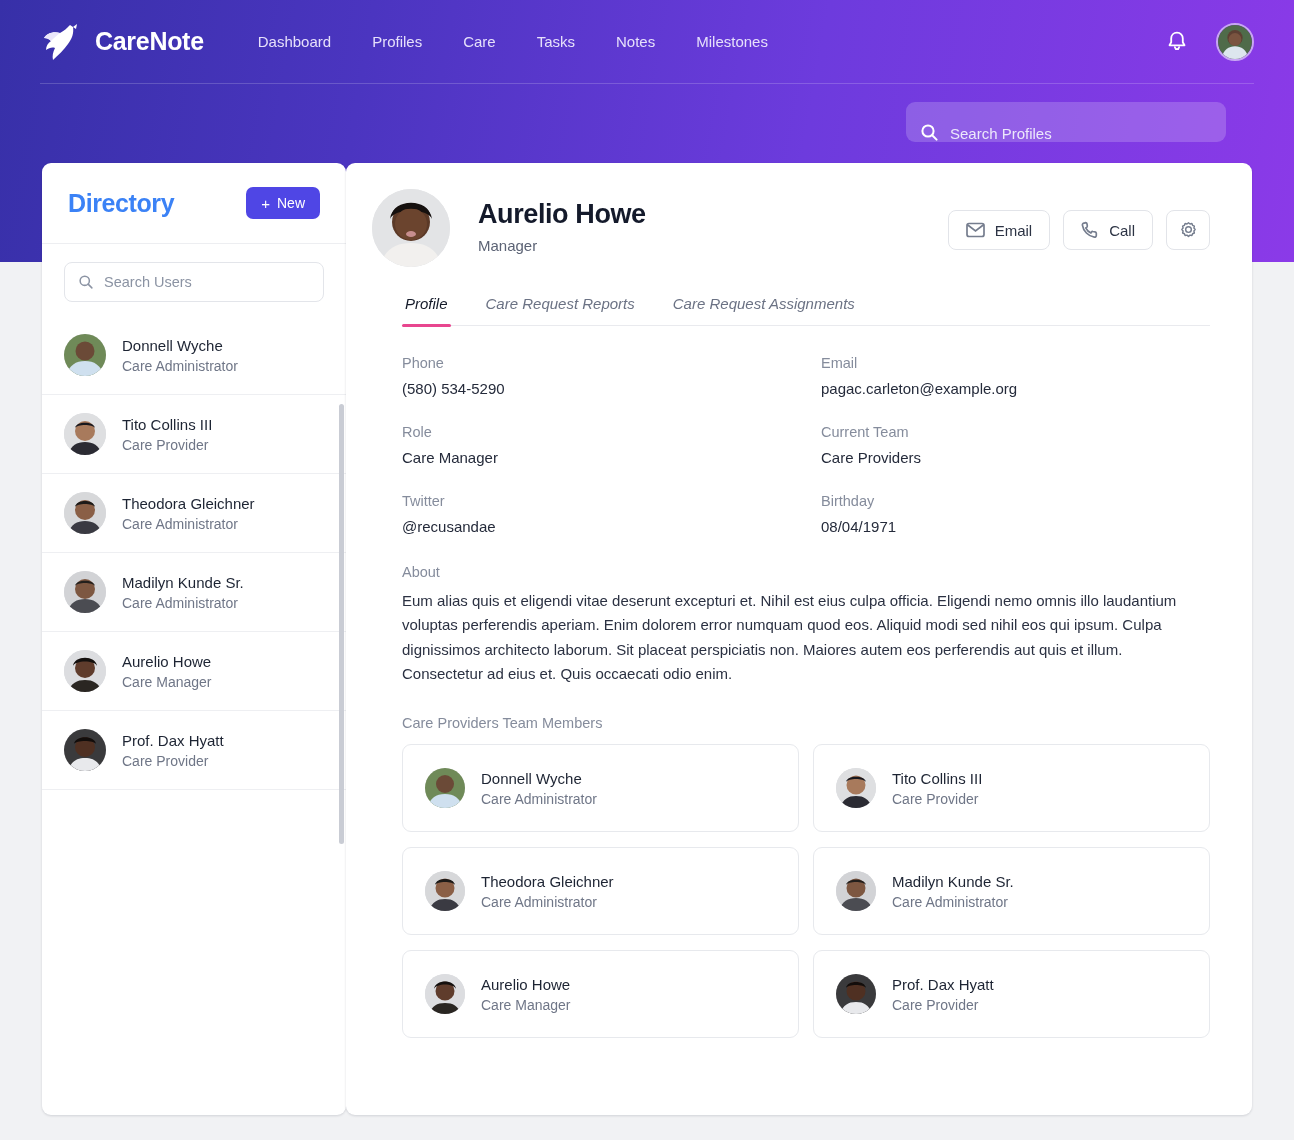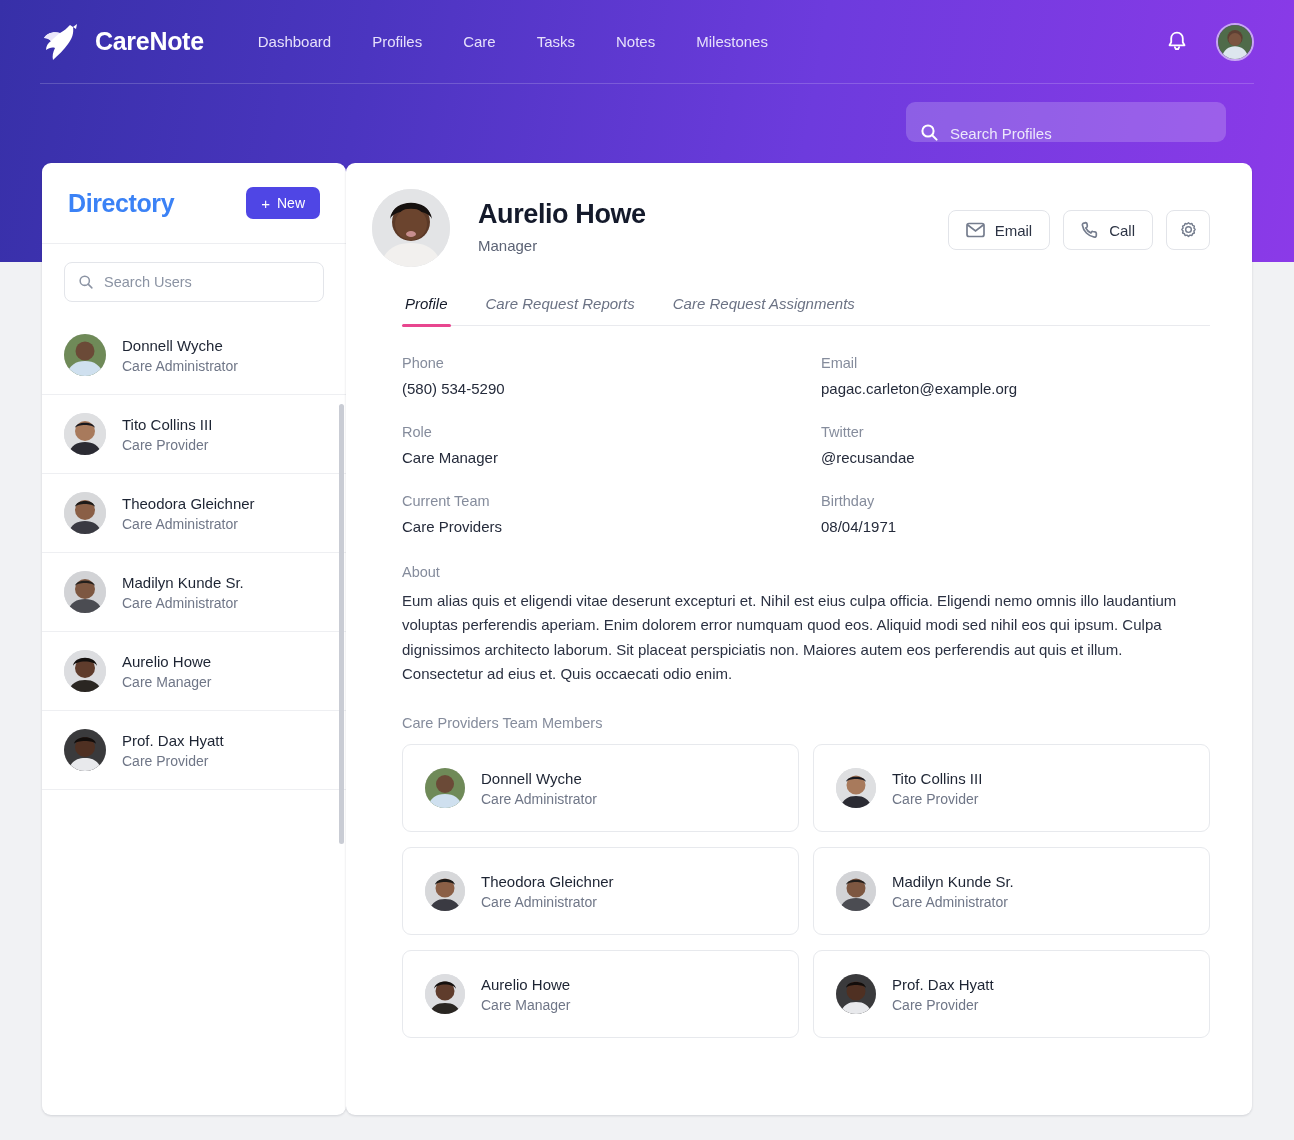--- a/index.html
+++ b/index.html
@@ -591,26 +591,26 @@
     </div>
     <div>
       <div class="f-label">Email</div>
       <div class="f-value">pagac.carleton@example.org</div>
     </div>
     <div>
       <div class="f-label">Role</div>
       <div class="f-value">Care Manager</div>
     </div>
     <div>
+      <div class="f-label">Current Team</div>
+      <div class="f-value">Care Providers</div>
+    </div>
+    <div>
       <div class="f-label">Twitter</div>
       <div class="f-value">@recusandae</div>
-    </div>
-    <div>
-      <div class="f-label">Current Team</div>
-      <div class="f-value">Care Providers</div>
     </div>
     <div>
       <div class="f-label">Birthday</div>
       <div class="f-value">08/04/1971</div>
     </div>
   </div>
 
   <div class="about-block">
     <div class="f-label">About</div>
     <div class="about-text">Eum alias quis et eligendi vitae deserunt excepturi et. Nihil est eius culpa officia. Eligendi nemo omnis illo laudantium voluptas perferendis aperiam. Enim dolorem error numquam quod eos. Aliquid modi sed nihil eos qui ipsum. Culpa dignissimos architecto laborum. Sit placeat perspiciatis non. Maiores autem eos perferendis aut quis et illum. Consectetur ad eius et. Quis occaecati odio enim.</div>

